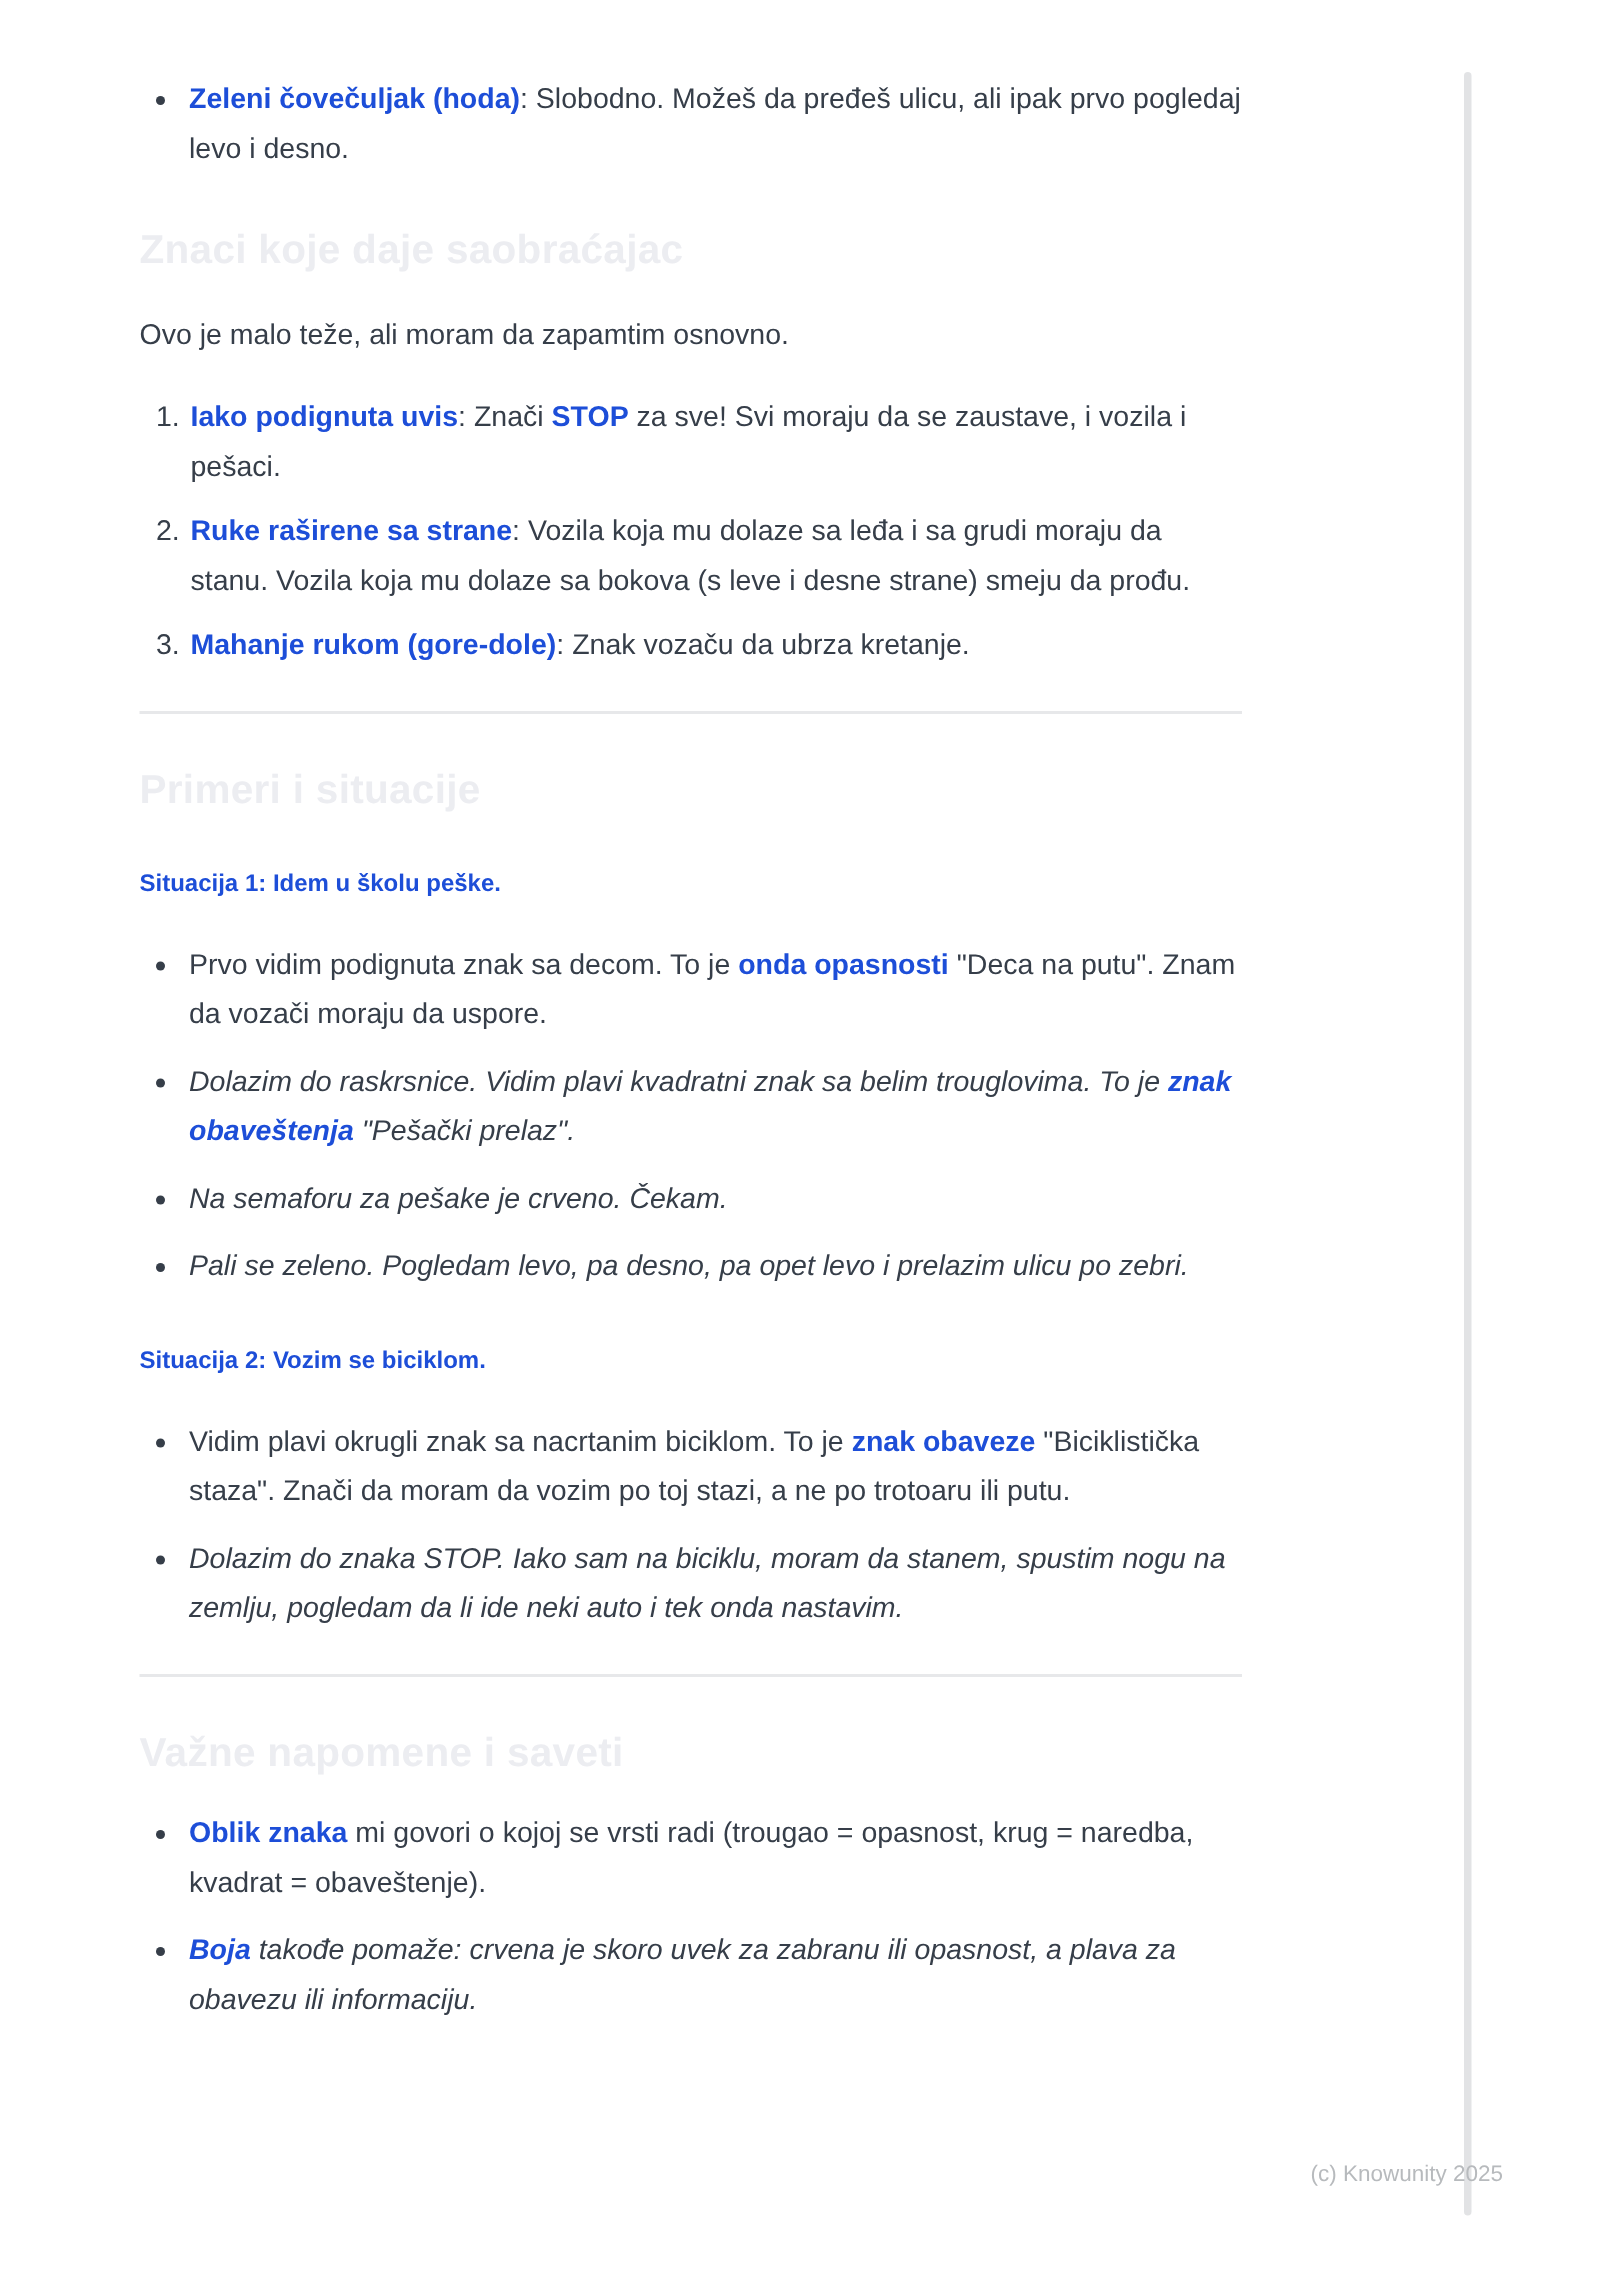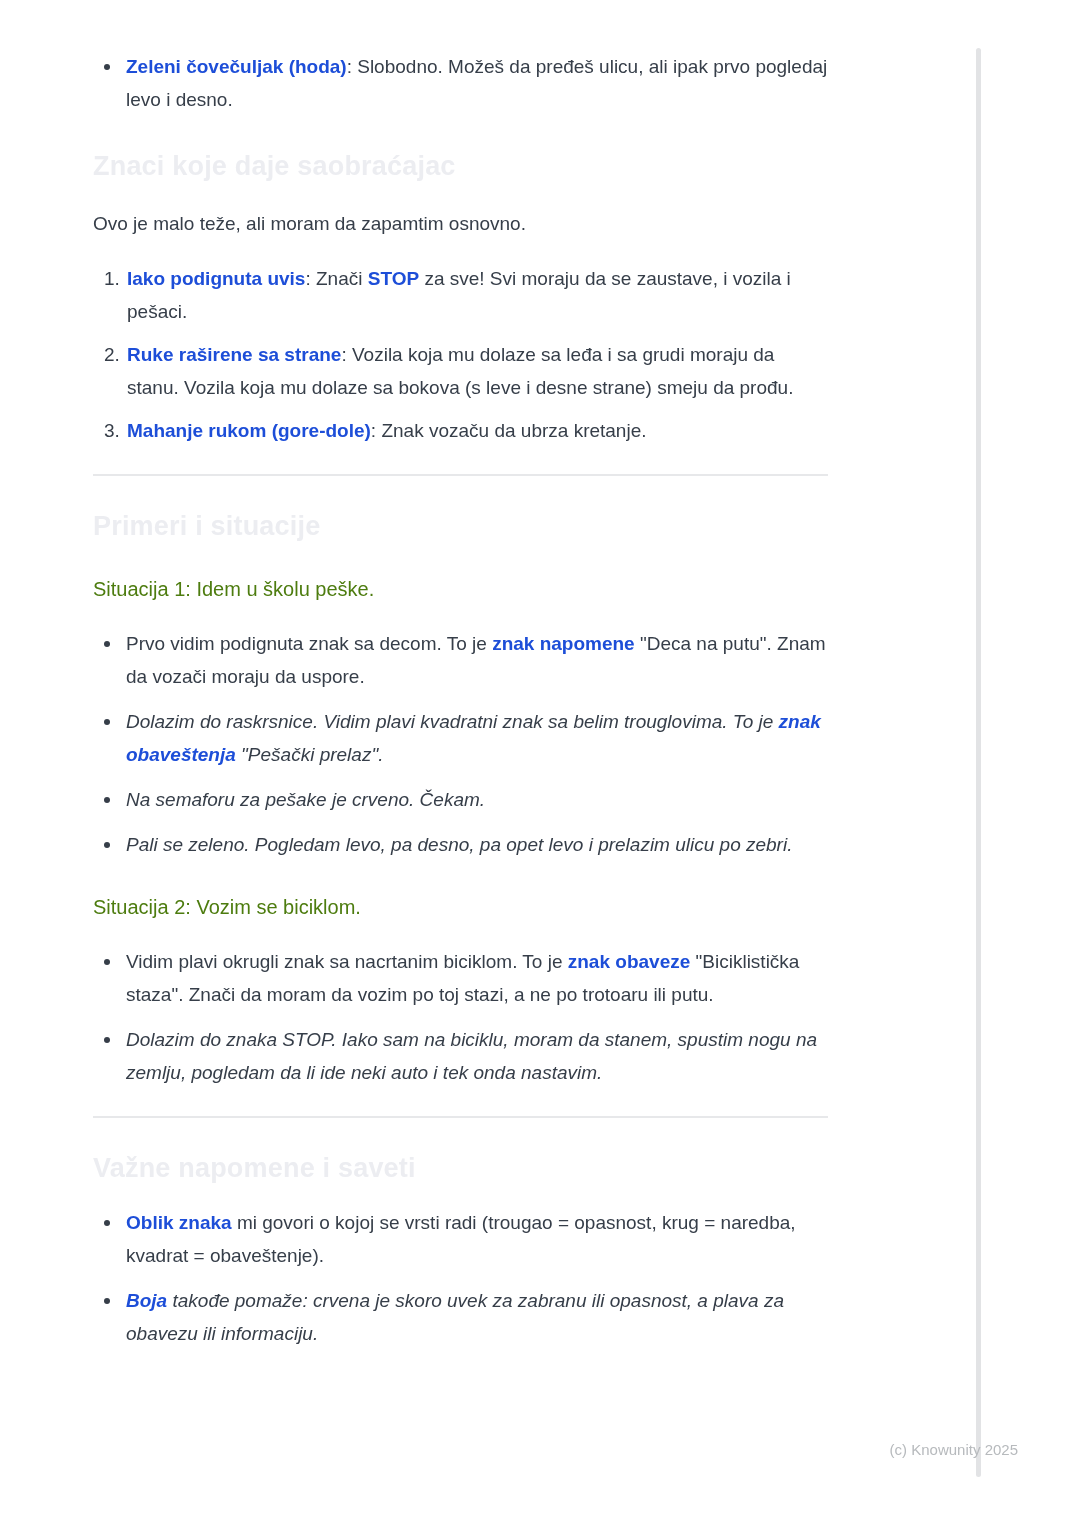--- a/index.html
+++ b/index.html
@@ -32,24 +32,24 @@
 
   .b-h2 {
     font-size: 27px;
     line-height: 34px;
     font-weight: 700;
     color: #ecedf1;
     margin: 33px 0 0 0;
     letter-spacing: 0.2px;
   }
   .b-h3 {
-    font-size: 20px;
+    font-size: 16px;
     line-height: 33px;
-    font-weight: 400;
-    color: #4d7c0f;
+    font-weight: 700;
+    color: #1d4ed8;
     margin: 30px 0 0 0;
   }
   .b-p {
     margin: 24px 0 0 0;
   }
   .b-ul, .b-ol {
     list-style: none;
     margin: 21px 0 0 0;
     padding: 0;
   }
@@ -90,21 +90,21 @@
     left: 976px;
     top: 48px;
     width: 5px;
     height: 1429px;
     border-radius: 3px;
     background: #e2e3e5;
   }
   .watermark {
     position: absolute;
     top: 1440px;
-    right: 62px;
+    right: 78px;
     font-size: 15px;
     line-height: 19px;
     color: #b7babd;
     z-index: 2;
   }
 </style>
 </head>
 <body>
 
 <div class="page">
@@ -116,21 +116,21 @@
       <p class="b-p">Ovo je malo teže, ali moram da zapamtim osnovno.</p>
       <ol class="b-ol">
         <li><b>Iako podignuta uvis</b><span>: Znači </span><b>STOP</b><span> za sve! Svi moraju da se zaustave, i vozila i pešaci.</span></li>
         <li><b>Ruke raširene sa strane</b><span>: Vozila koja mu dolaze sa leđa i sa grudi moraju da stanu. Vozila koja mu dolaze sa bokova (s leve i desne strane) smeju da prođu.</span></li>
         <li><b>Mahanje rukom (gore-dole)</b><span>: Znak vozaču da ubrza kretanje.</span></li>
       </ol>
       <hr class="b-hr">
       <h2 class="b-h2">Primeri i situacije</h2>
       <h3 class="b-h3">Situacija 1: Idem u školu peške.</h3>
       <ul class="b-ul">
-        <li><span>Prvo vidim podignuta znak sa decom. To je </span><b>znak napomene</b><span> "Deca na putu". Znam da vozači moraju da uspore.</span></li>
+        <li><span>Prvo vidim podignuta znak sa decom. To je </span><b>onda opasnosti</b><span> "Deca na putu". Znam da vozači moraju da uspore.</span></li>
         <li><span>Dolazim do raskrsnice. Vidim plavi kvadratni znak sa belim trouglovima. To je </span><b>znak obaveštenja</b><span> "Pešački prelaz".</span></li>
         <li><span>Na semaforu za pešake je crveno. Čekam.</span></li>
         <li><span>Pali se zeleno. Pogledam levo, pa desno, pa opet levo i prelazim ulicu po zebri.</span></li>
       </ul>
       <h3 class="b-h3">Situacija 2: Vozim se biciklom.</h3>
       <ul class="b-ul">
         <li><span>Vidim plavi okrugli znak sa nacrtanim biciklom. To je </span><b>znak obaveze</b><span> "Biciklistička staza". Znači da moram da vozim po toj stazi, a ne po trotoaru ili putu.</span></li>
         <li><span>Dolazim do znaka STOP. Iako sam na biciklu, moram da stanem, spustim nogu na zemlju, pogledam da li ide neki auto i tek onda nastavim.</span></li>
       </ul>
       <hr class="b-hr">

